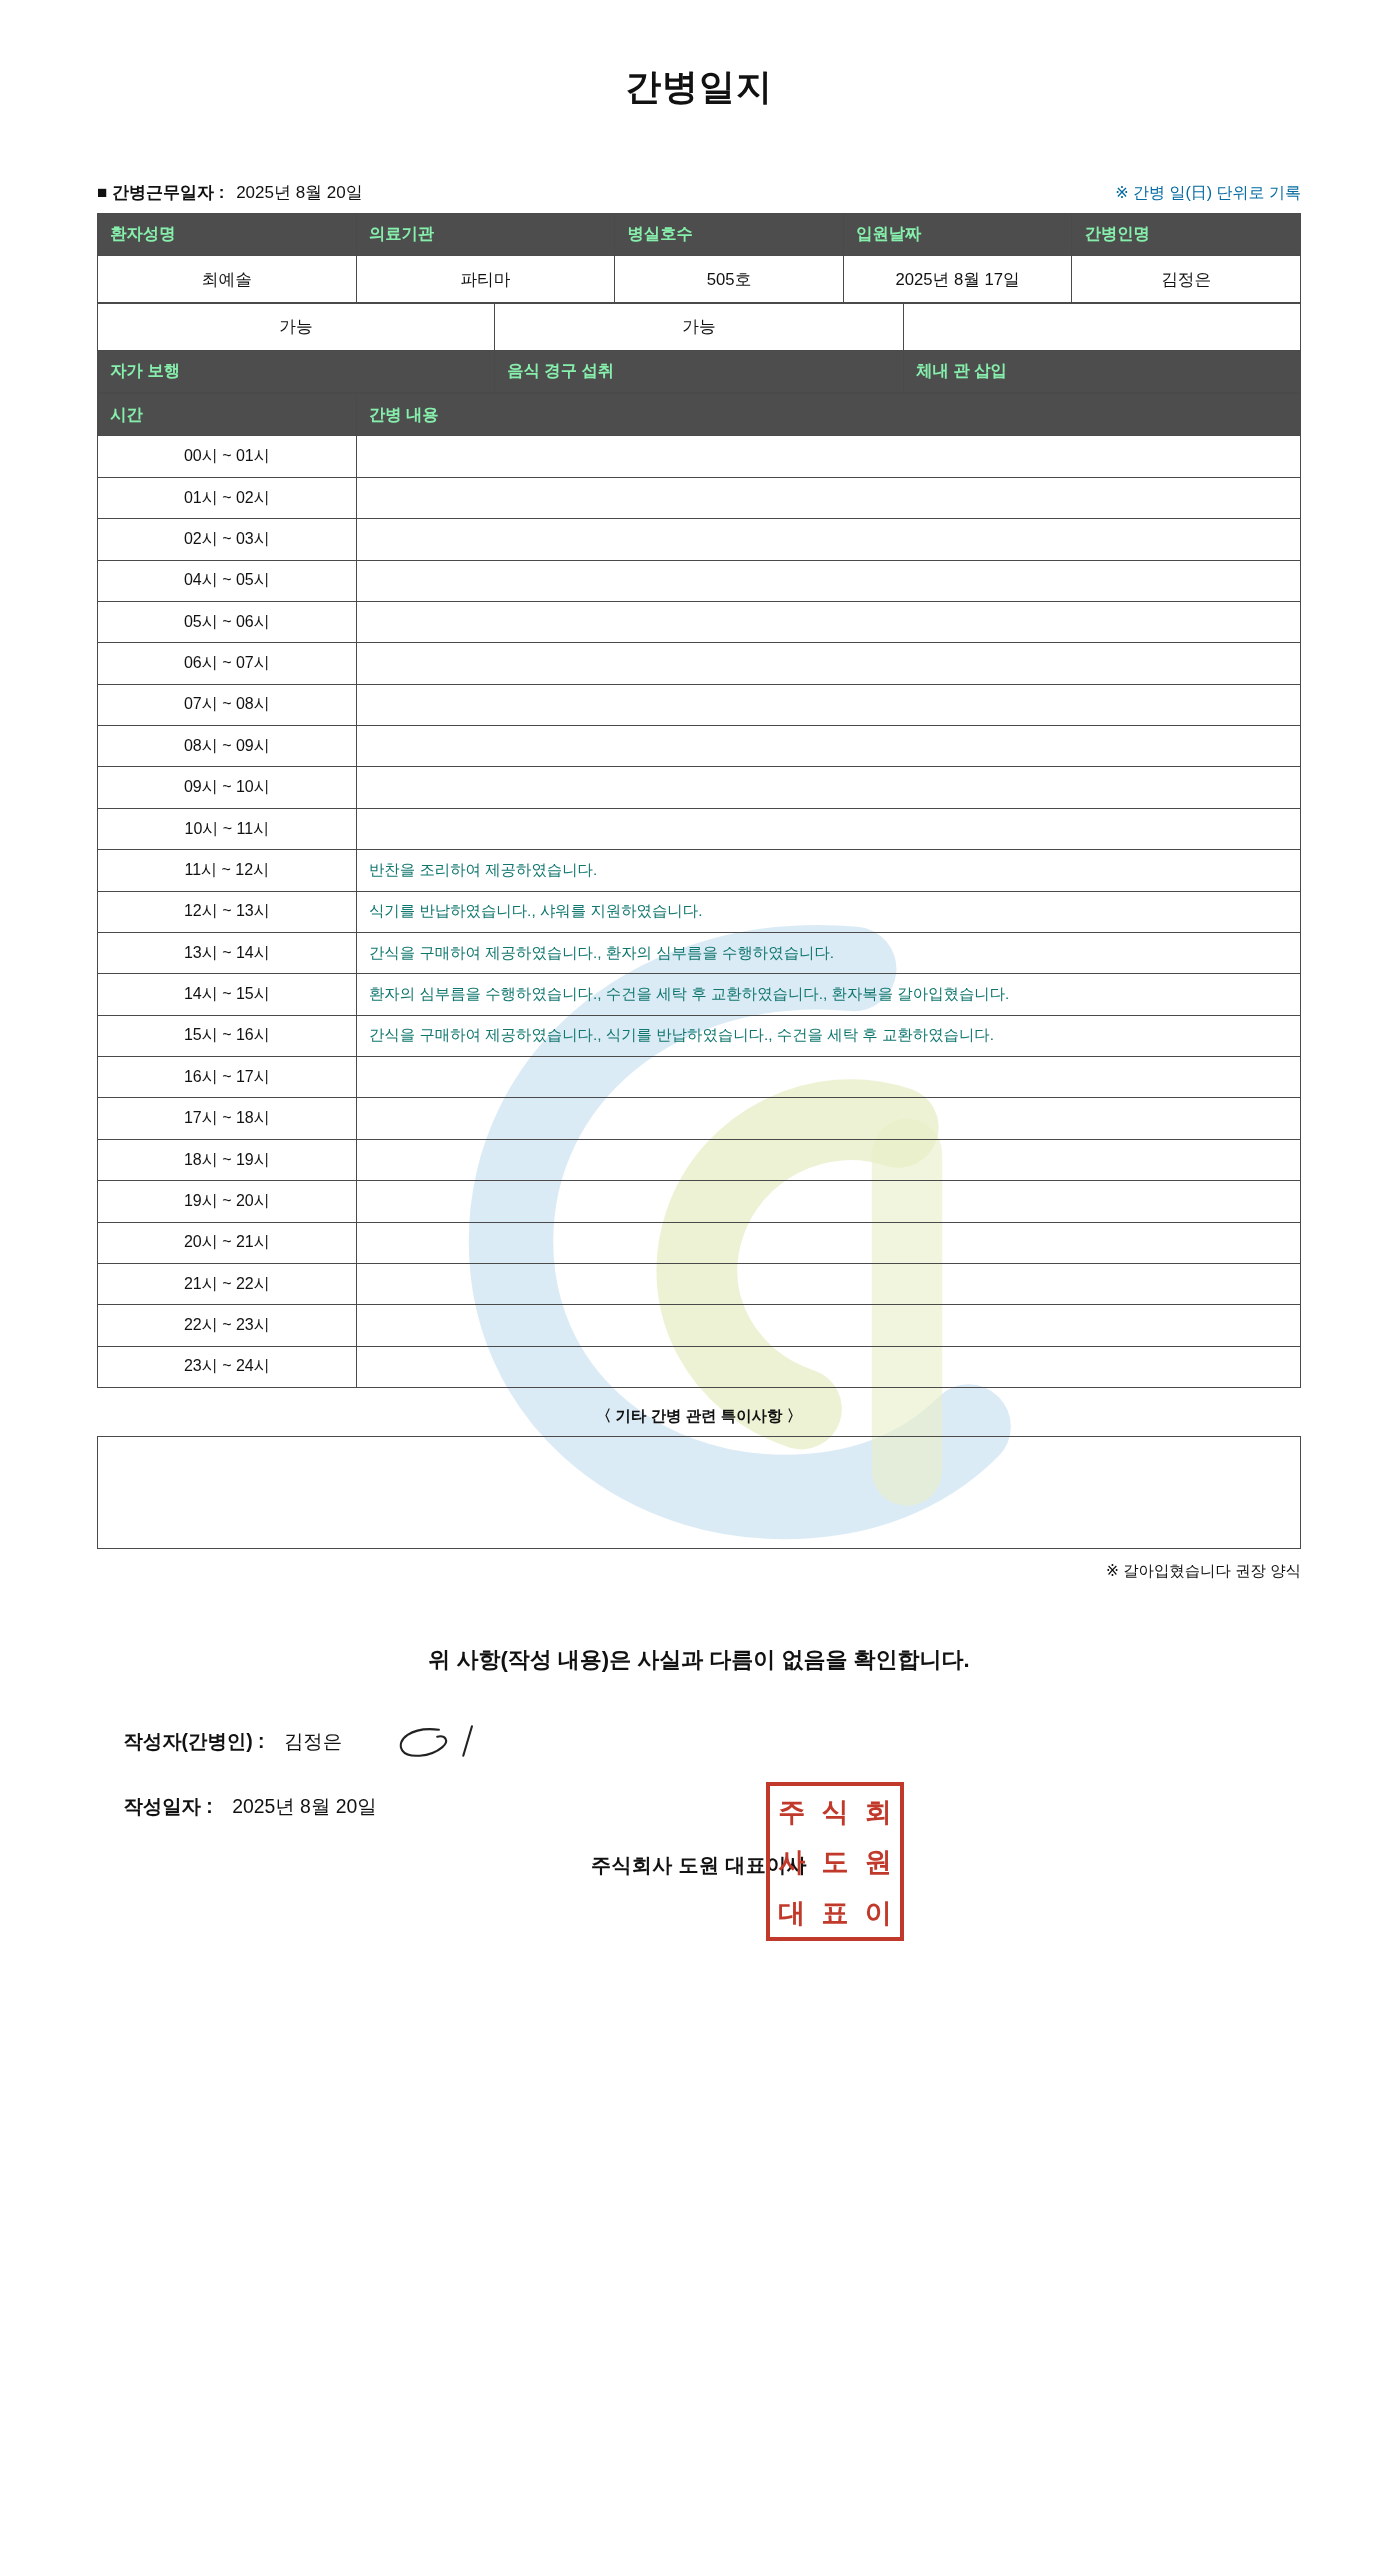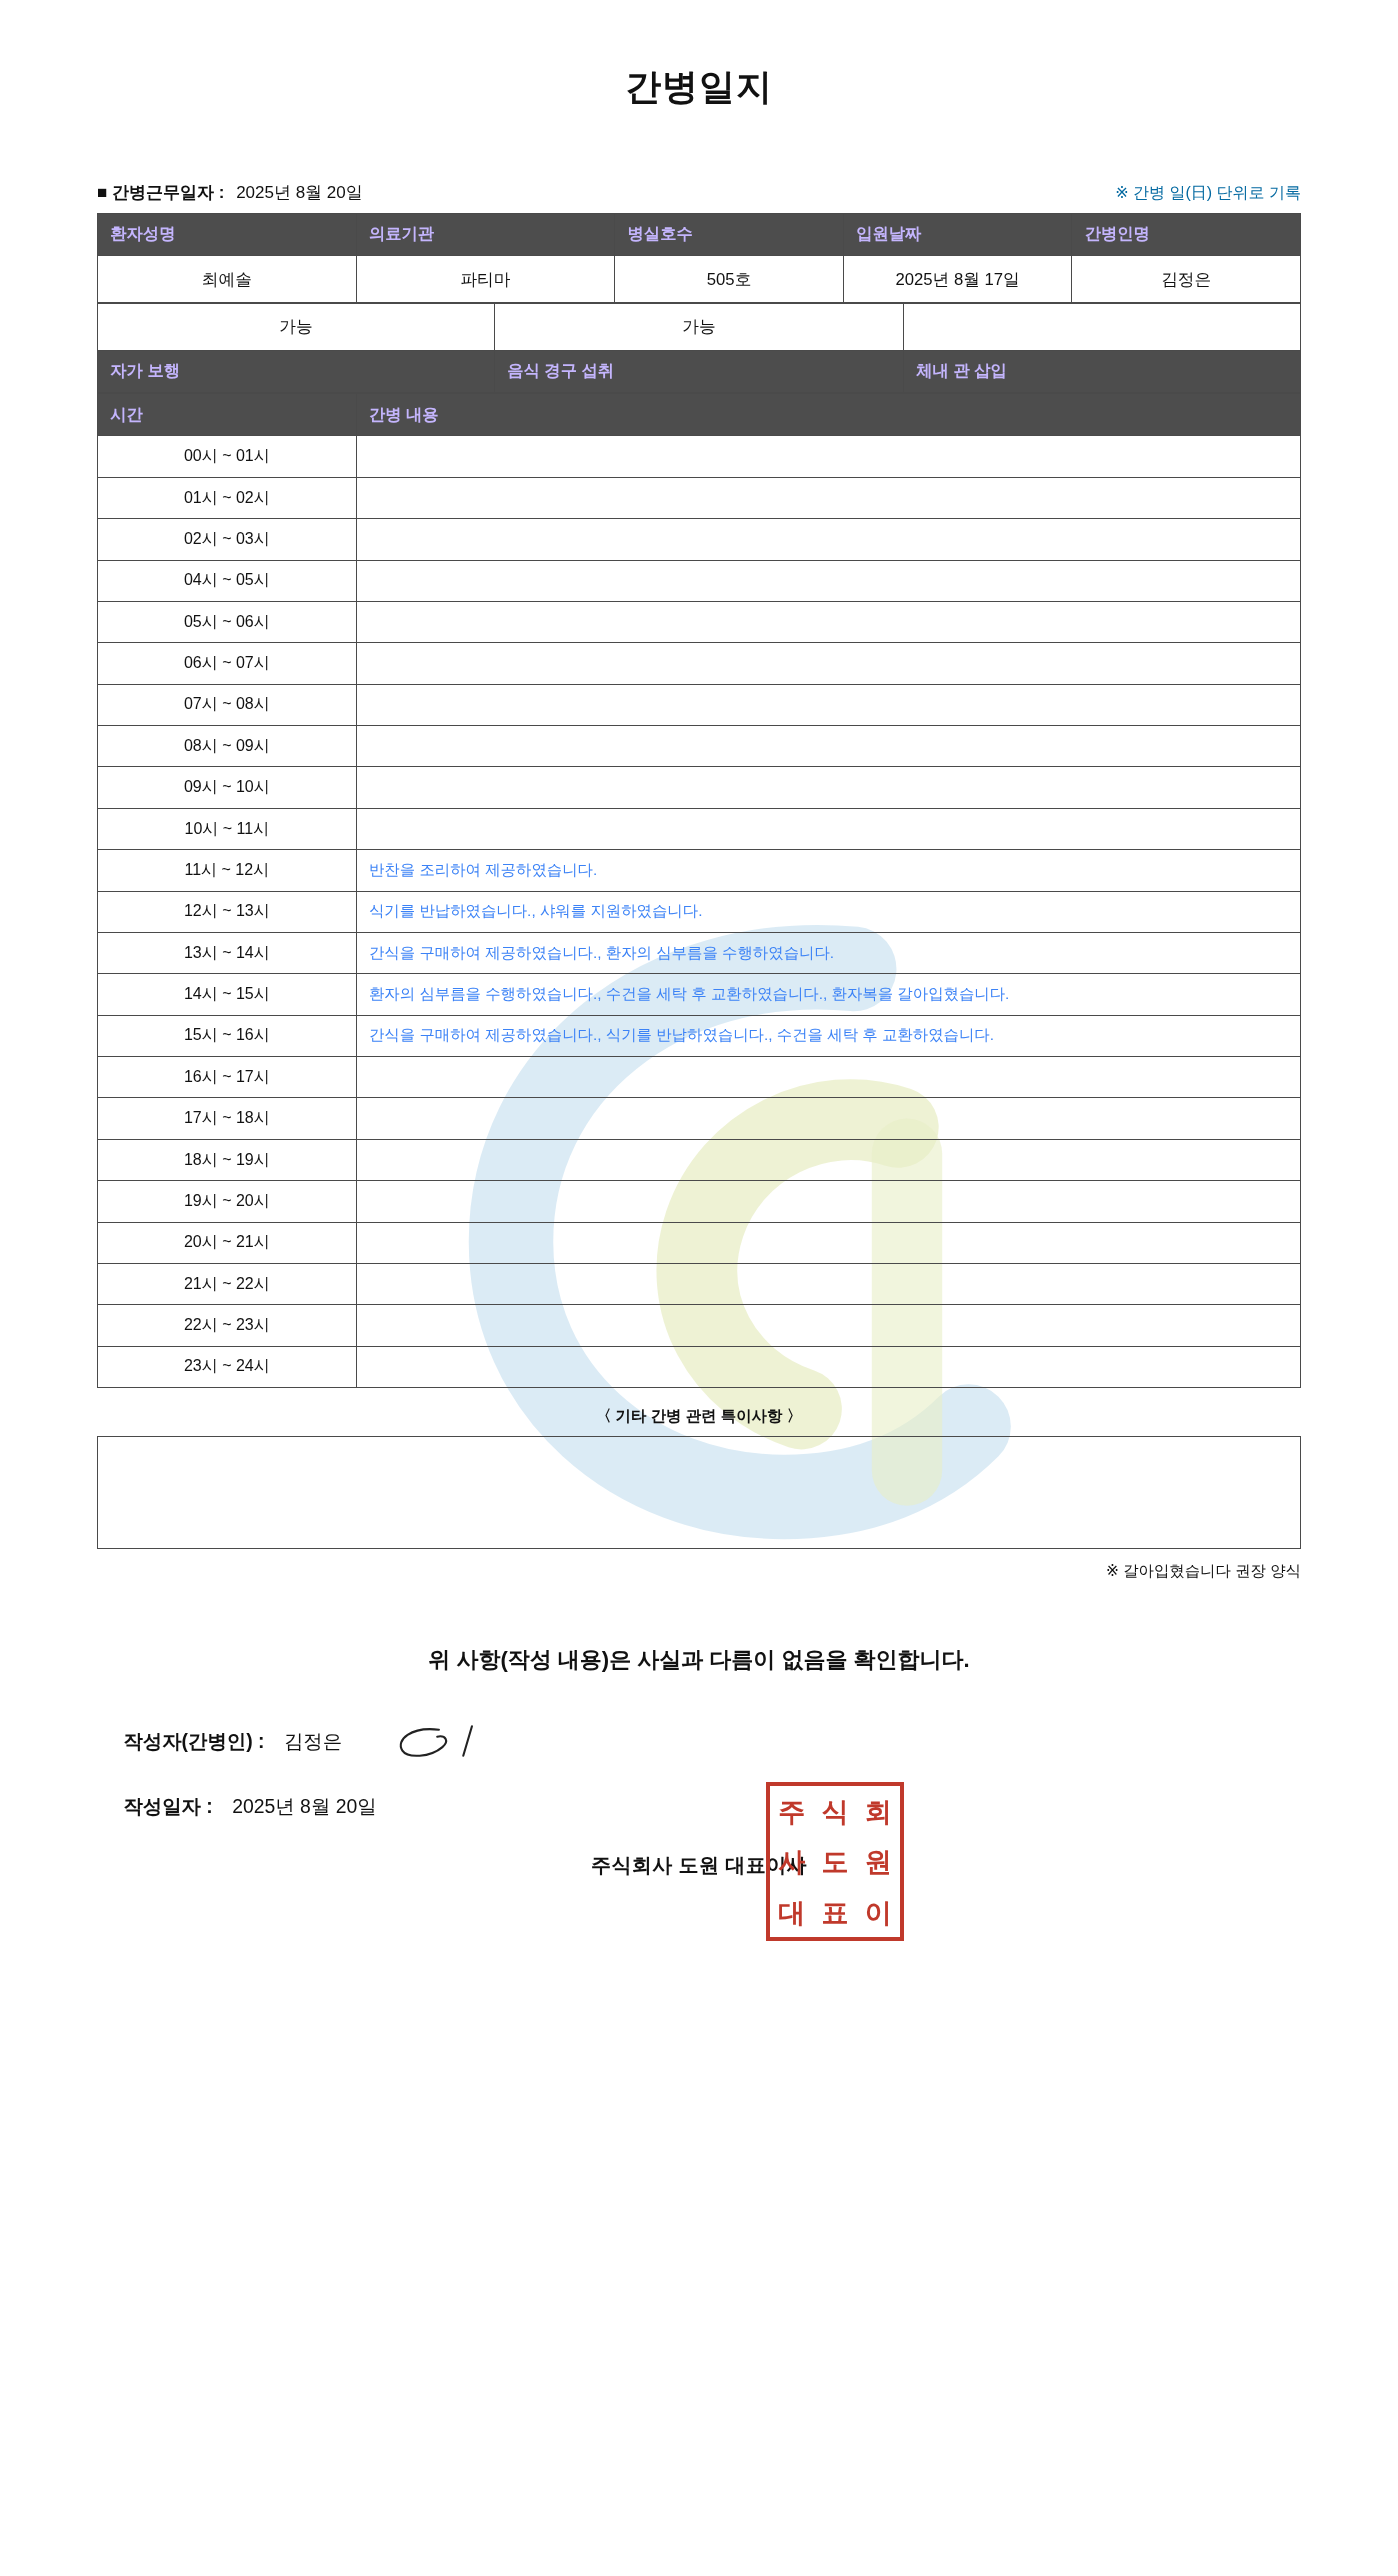--- a/index.html
+++ b/index.html
@@ -71,21 +71,21 @@
     border-collapse: collapse;
     width: 100%;
     table-layout: fixed;
   }
   table.info-table td, table.info-table th,
   table.log-table td, table.log-table th {
     border: 0.9px solid #4a4a4a;
   }
   th.hdr {
     background: #4d4d4d;
-    color: #c4b5fd;
+    color: #86efac;
     font-size: 16.3px;
     font-weight: bold;
     text-align: left;
     padding: 9.7px 12.3px;
     height: 21px;
   }
   td.val {
     text-align: center;
     font-size: 16.7px;
     padding: 11.4px 5.3px;
@@ -104,21 +104,21 @@
     font-size: 16px;
     padding: 9.7px 3.5px;
     background: transparent;
     white-space: nowrap;
   }
   table.log-table td.note-cell {
     text-align: left;
     font-size: 15.4px;
     padding: 9.7px 12.3px;
     background: transparent;
-    color: #3b82f6;
+    color: #0f766e;
   }
 
   .note-caption {
     text-align: center;
     font-size: 15.4px;
     font-weight: bold;
     margin-top: 18px;
     margin-bottom: 8.8px;
   }
   .note-box {

